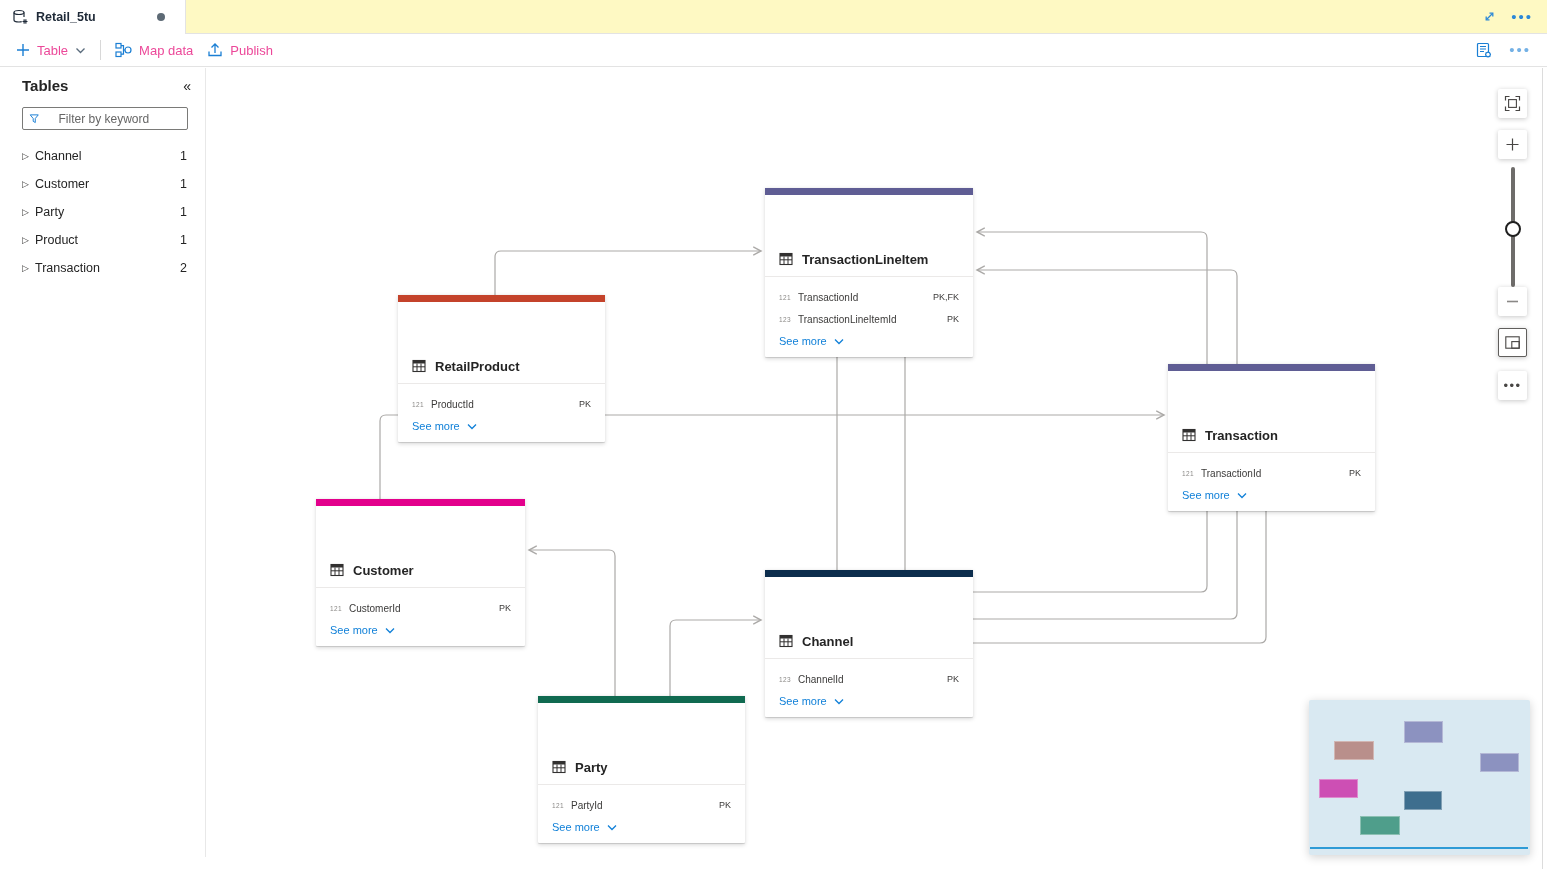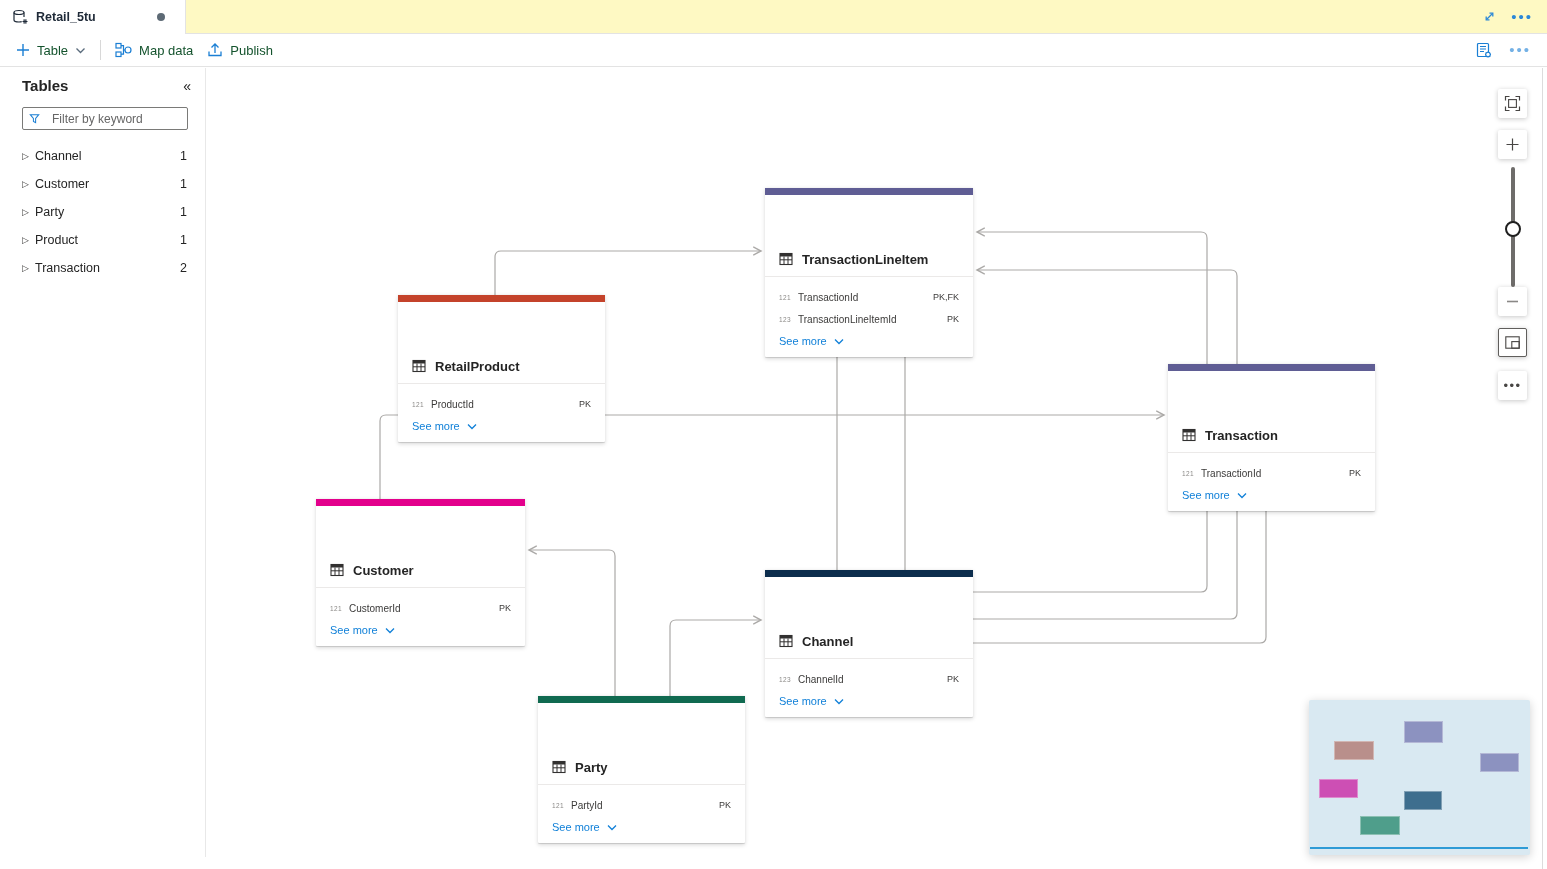--- a/index.html
+++ b/index.html
@@ -9,34 +9,34 @@
   
   .tabbar { height:34px; display:flex; align-items:stretch; border-bottom:1px solid #e3e3e3; background:#fef9c3; position:relative; }
   .tab { width:186px; display:flex; align-items:center; padding:0 12px; border-right:1px solid #e3e3e3; position:relative; background:#fff; }
   .tab::after { content:''; position:absolute; left:0; right:0; bottom:-1px; height:1px; background:#fff; }
   .tab-title { font-size:12.5px; font-weight:700; color:#1f2a38; margin-left:8px; white-space:nowrap; }
   .dirty-dot { width:8px; height:8px; border-radius:50%; background:#5d6a75; margin-left:auto; margin-right:8px; }
   .tabbar-right { margin-left:auto; display:flex; align-items:center; gap:14px; padding-right:14px; }
 
   
   .toolbar { height:33px; display:flex; align-items:center; padding:0 14px; border-bottom:1px solid #e3e3e3; background:#fff; }
-  .tool-btn { display:flex; align-items:center; gap:7px; font-size:13px; color:#14532d; cursor:pointer; padding:4px 2px; }
+  .tool-btn { display:flex; align-items:center; gap:7px; font-size:13px; color:#ec4899; cursor:pointer; padding:4px 2px; }
   .tool-sep { width:1px; height:20px; background:#d8d8d8; margin:0 12px; }
   .toolbar-right { margin-left:auto; display:flex; align-items:center; gap:16px; padding-right:2px; }
   .dots { font-size:15px; letter-spacing:2px; color:#2b88d8; line-height:8px; cursor:pointer; }
   .dots.muted { opacity:.65; }
 
   
   .sidebar { position:absolute; left:0; top:68px; bottom:12px; width:206px; background:#fff;
     border-right:1px solid #e8e8e8; padding-top:9px; z-index:5; }
   .side-head { display:flex; align-items:center; padding:0 14px 0 22px; }
   .side-title { font-size:15px; font-weight:700; }
   .collapse { margin-left:auto; font-size:14px; color:#242424; cursor:pointer; }
   .filter-box { margin:13px 17px 12px 22px; height:23px; border:1px solid #7a7a78; border-radius:2px;
-    display:flex; align-items:center; padding:0 6px; gap:12px; }
+    display:flex; align-items:center; padding:0 6px; gap:19px; }
   .filter-box input { border:none; outline:none; width:100%; font-size:12px; font-family:inherit; color:#242424; }
   .filter-box input::placeholder { color:#666; }
   .side-row { height:28px; display:flex; align-items:center; padding:0 18px 0 22px; font-size:12.5px; cursor:pointer; }
   .tri { font-size:9px; color:#3b3a39; width:13px; }
   .side-count { margin-left:auto; }
 
   
   .canvas { position:absolute; left:206px; top:68px; width:1341px; height:801px; background:#fff; overflow:hidden; }
   #wires { position:absolute; left:0; top:0; z-index:0; }
   .scroll-line { position:absolute; left:1336px; top:0; bottom:0; width:1px; background:#dcdcdc; }

